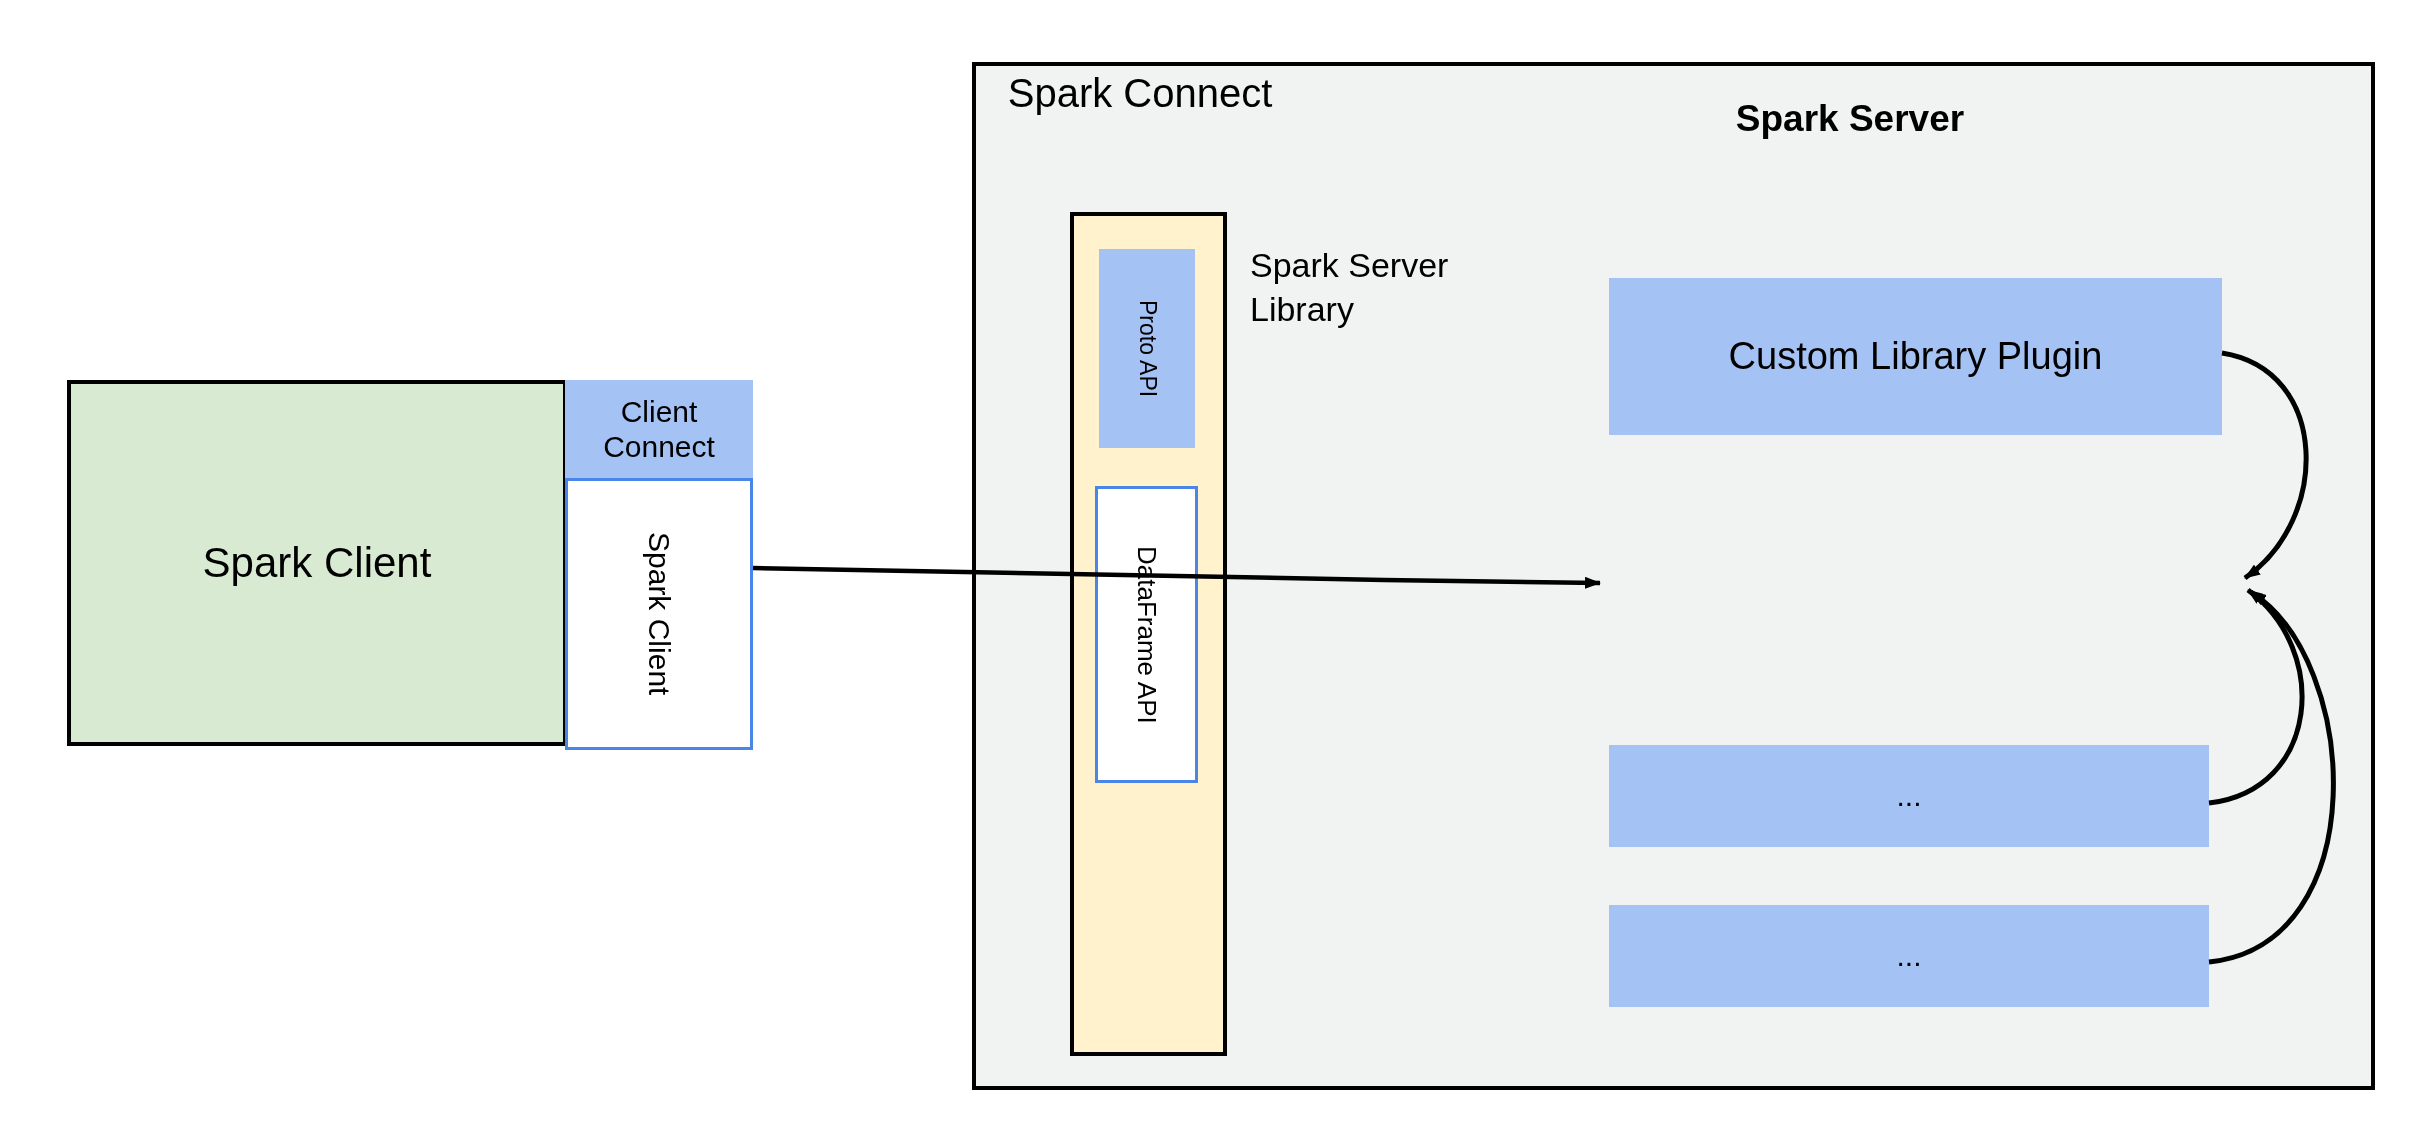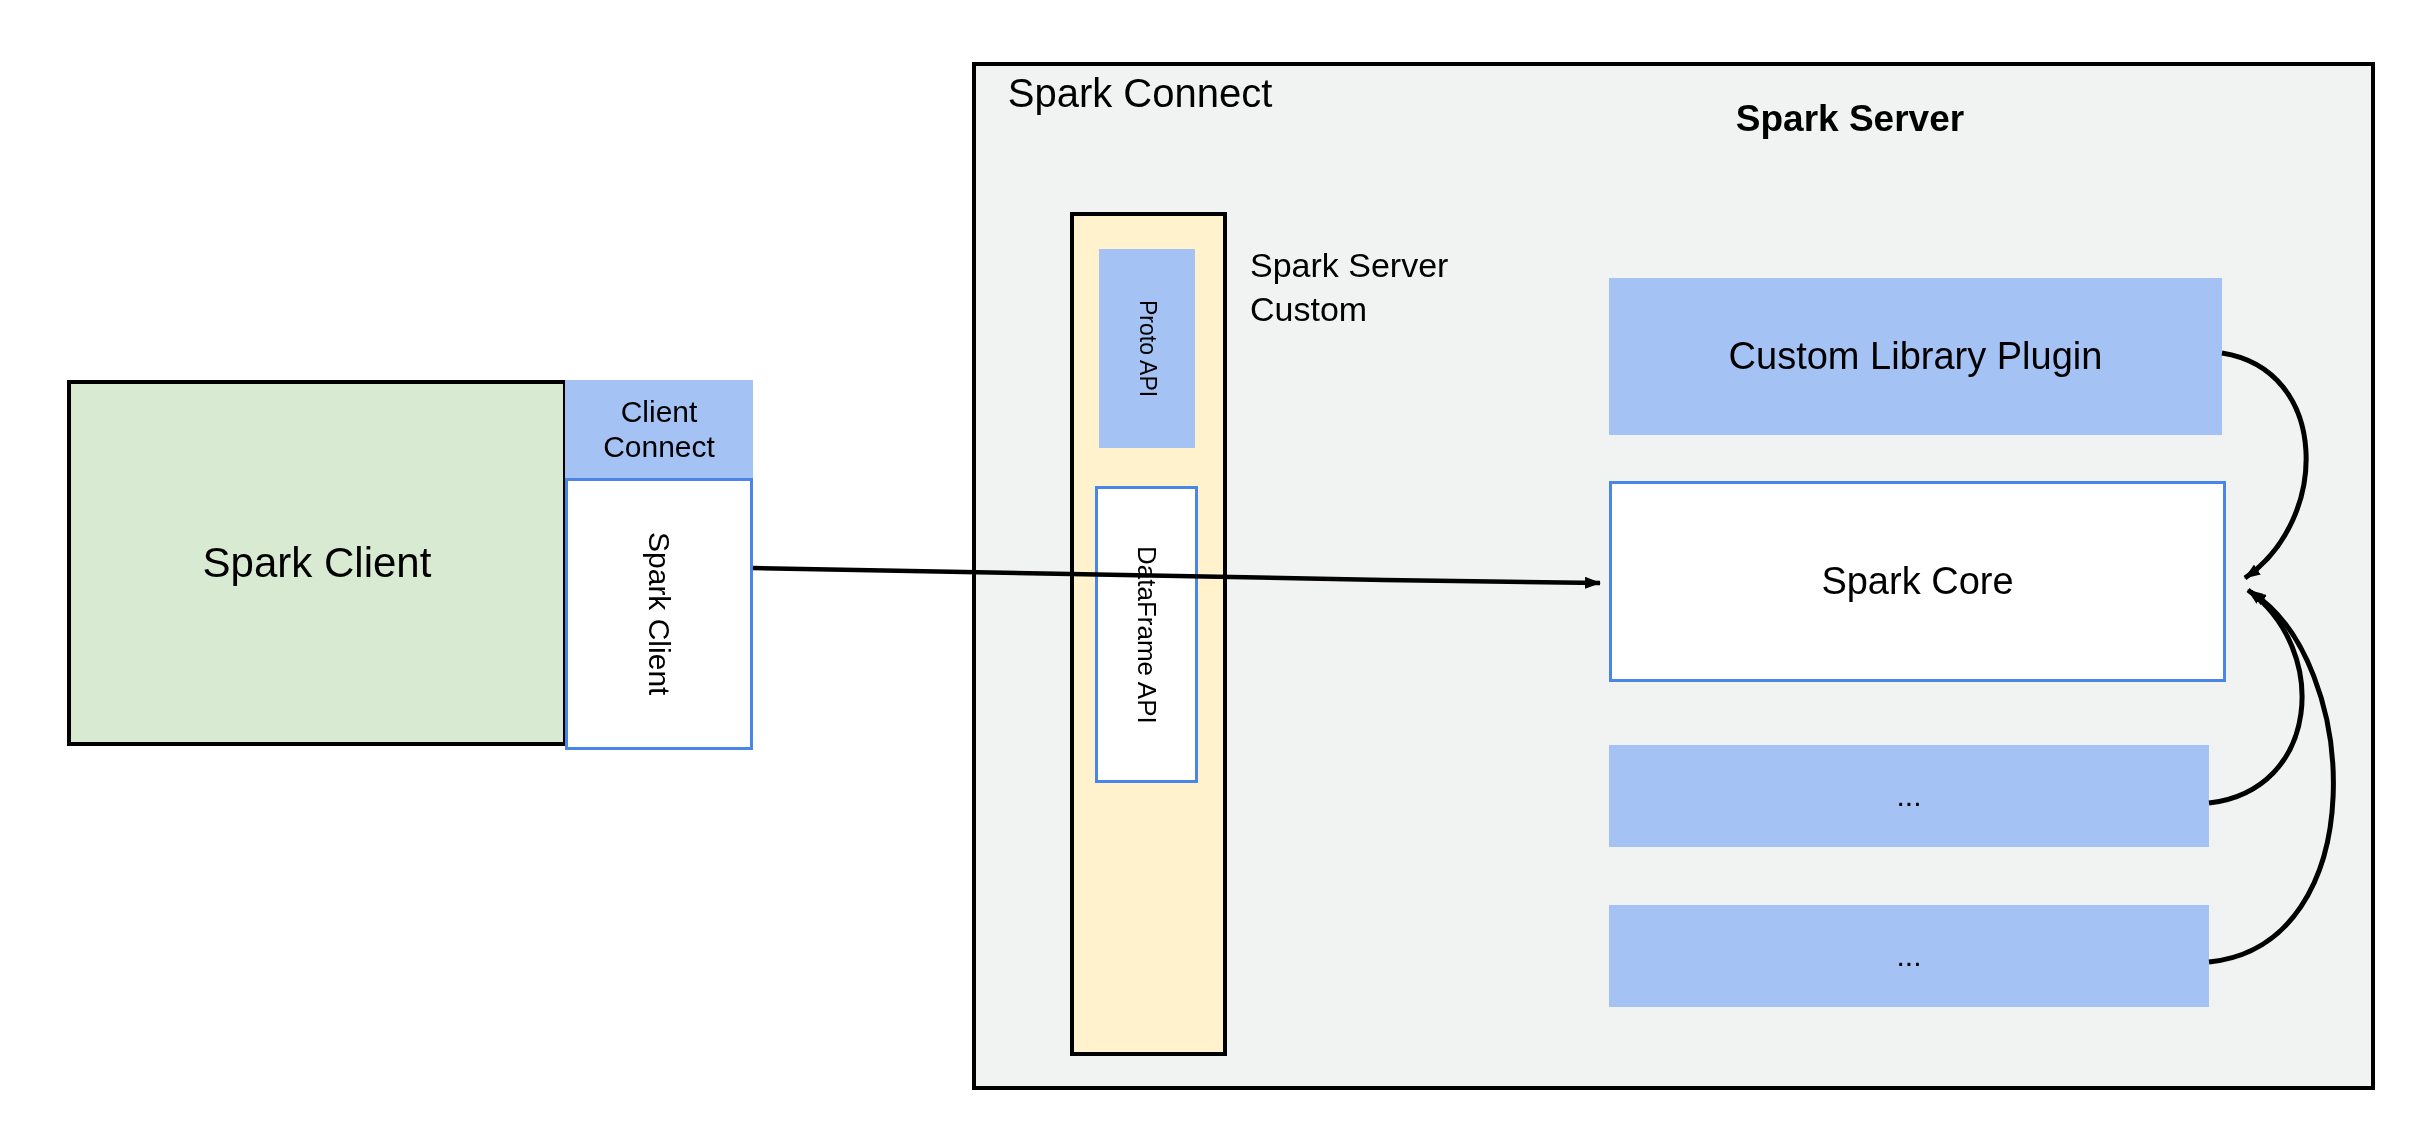--- a/index.html
+++ b/index.html
@@ -218,30 +218,27 @@
   <div class="box proto-api">
     <span class="vlabel">Proto API</span>
   </div>
 
   <div class="box dataframe-api">
     <span class="vlabel">DataFrame API</span>
   </div>
 
   <div class="server-lib-label">
     <div>Spark Server</div>
-    <div>Custom</div>
+    <div>Library</div>
   </div>
 
   <div class="box plugin-box">
     <span>Custom Library Plugin</span>
   </div>
 
-  <div class="box spark-core">
-    <span>Spark Core</span>
-  </div>
 
   <div class="box ellipsis-box-1">
     <span>...</span>
   </div>
 
   <div class="box ellipsis-box-2">
     <span>...</span>
   </div>
 
   <div class="box client-app">

